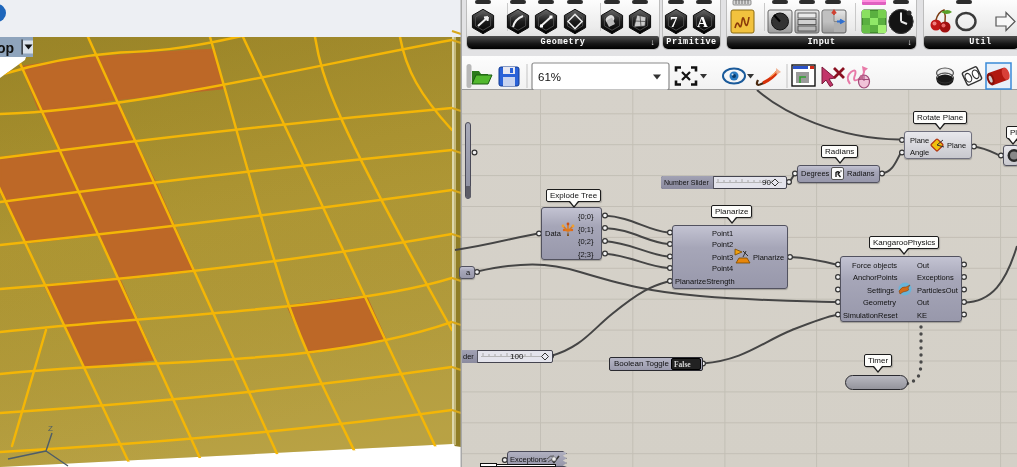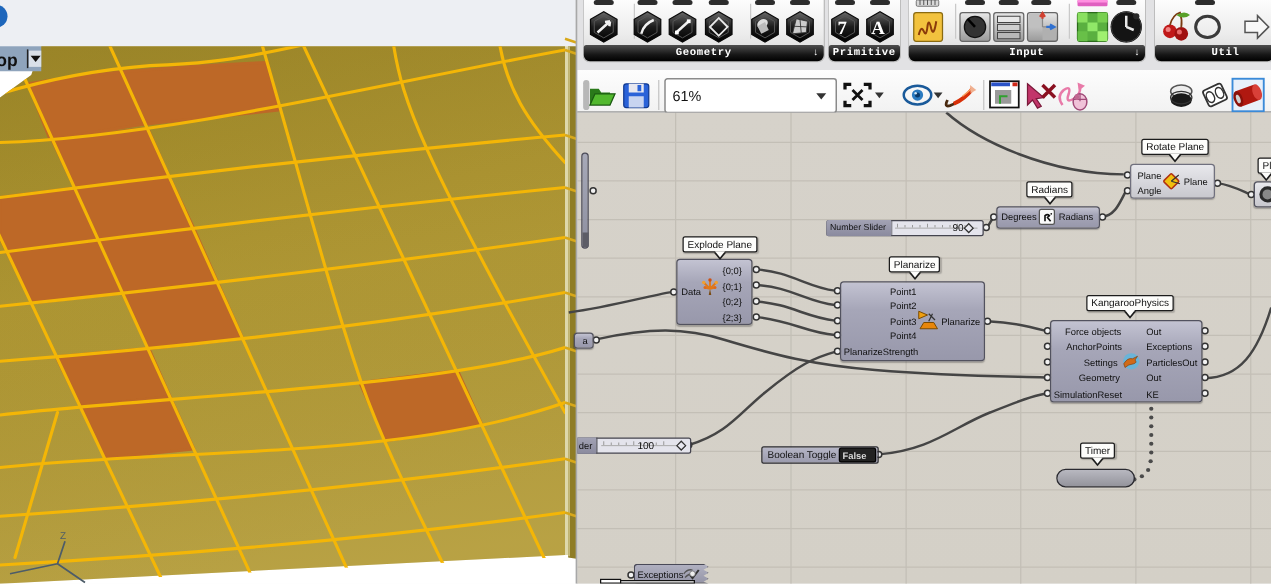--- a/index.html
+++ b/index.html
@@ -374,21 +374,21 @@
 </g>
 </g>
 </svg>
 
 <div class="abs" style="left:465px;top:122px;width:6px;height:77px;background:linear-gradient(180deg,#a7a9b8,#8d8fa0);border:1px solid #4a4a58;border-radius:3px;z-index:4"></div>
 <div class="abs" style="left:465.5px;top:186px;width:5.5px;height:12px;background:#5c5c66;border-radius:0 0 2px 2px;z-index:4"></div>
 
 <div class="node" style="left:459px;top:265.5px;width:16px;height:13px;z-index:4"></div>
 <div class="ntext" style="left:466px;top:267.5px;z-index:5">a</div>
 
-<div class="balloon" style="left:546px;top:189px;z-index:6">Explode Plane</div>
+<div class="balloon" style="left:546px;top:189px;z-index:6">Explode Tree</div>
 <div class="node" style="left:541px;top:207px;width:61px;height:53px;z-index:4"></div>
 <div class="ntext" style="left:545px;top:229px;z-index:5">Data</div>
 <svg class="abs" style="left:561px;top:222px;z-index:5" width="14" height="16" viewBox="0 0 14 16">
 <path d="M7,9 L6,14 L8,14 Z" fill="#7a4a10"></path>
 <g stroke="#e07818" stroke-width="1.5" fill="none">
 <path d="M7,9 L2,4 M7,9 L7,2 M7,9 L12,4 M7,9 L3,8 M7,9 L11,8"></path>
 </g>
 <circle cx="2" cy="4" r="1.4" fill="#f0a030"></circle>
     <circle cx="7" cy="2" r="1.4" fill="#d05010"></circle>
 <circle cx="12" cy="4" r="1.4" fill="#f0a030"></circle>
@@ -474,21 +474,21 @@
 <svg class="abs" style="left:479px;top:350px;z-index:5" width="74" height="13" viewBox="0 0 74 13">
 <path d="M4,3 V6 M10,4 V6 M16,4 V6 M22,4 V6 M28,3 V6 M34,4 V6 M40,4 V6 M46,4 V6 M52,3 V6" stroke="#999" stroke-width="0.8"></path>
 <path d="M2,6.5 L68,6.5" stroke="#aaa" stroke-width="0.8"></path>
 <path d="M69.5,6.5 L66,3 L62.5,6.5 L66,10 Z" fill="#e8e8f0" stroke="#333" stroke-width="1"></path>
 </svg>
 <div class="ntext" style="left:510px;top:351.5px;font-size:8px;z-index:6">100</div>
 
 <div class="abs" style="left:609px;top:357px;width:94px;height:13.5px;border:1.5px solid #2a2a30;border-radius:2px;background:linear-gradient(180deg,#b6b6c6,#9b9bad);z-index:4"></div>
 <div class="ntext" style="left:614px;top:359px;font-size:8px;z-index:5">Boolean Toggle</div>
 <div class="abs" style="left:671px;top:357.5px;width:30px;height:12px;background:#222;border-radius:2px;border:1px solid #000;z-index:5"></div>
-<div class="abs" style="left:674px;top:359.5px;font-family:Liberation Sans, sans-serif;font-size:7.5px;font-weight:bold;color:#d8d8d8;z-index:6">False</div>
+<div class="abs" style="left:674px;top:359.5px;font-family:Liberation Serif, serif;font-size:7.5px;font-weight:bold;color:#d8d8d8;z-index:6">False</div>
 
 <div class="balloon" style="left:864px;top:354px;z-index:6">Timer</div>
 <div class="abs" style="left:845px;top:374.5px;width:63px;height:15px;border:1.5px solid #2a2a30;border-radius:8px;background:linear-gradient(180deg,#b8b8c0,#94949c);z-index:4"></div>
 
 <div class="abs" style="left:507px;top:451px;width:60px;height:16px;background:linear-gradient(180deg,#b0b0c0,#9696a8);border:1px solid #4a4a58;border-radius:3px 0 0 3px;clip-path:polygon(0 0,93% 0,100% 15%,93% 30%,100% 45%,93% 60%,100% 75%,93% 90%,100% 100%,0 100%);z-index:4"></div>
 <div class="ntext" style="left:510px;top:454.5px;z-index:5">Exceptions</div>
 <svg class="abs" style="left:546px;top:454px;z-index:5" width="14" height="10" viewBox="0 0 14 10">
 <path d="M1,5 Q4,1 8,2 M2,8 Q6,4 10,5" stroke="#555" stroke-width="1" fill="none"></path>
 <path d="M6,6 L8,8.5 L13,2" stroke="#333" stroke-width="1.6" fill="none"></path>
 <circle cx="8" cy="5" r="2.2" fill="#eee" stroke="#666" stroke-width="0.6"></circle>

